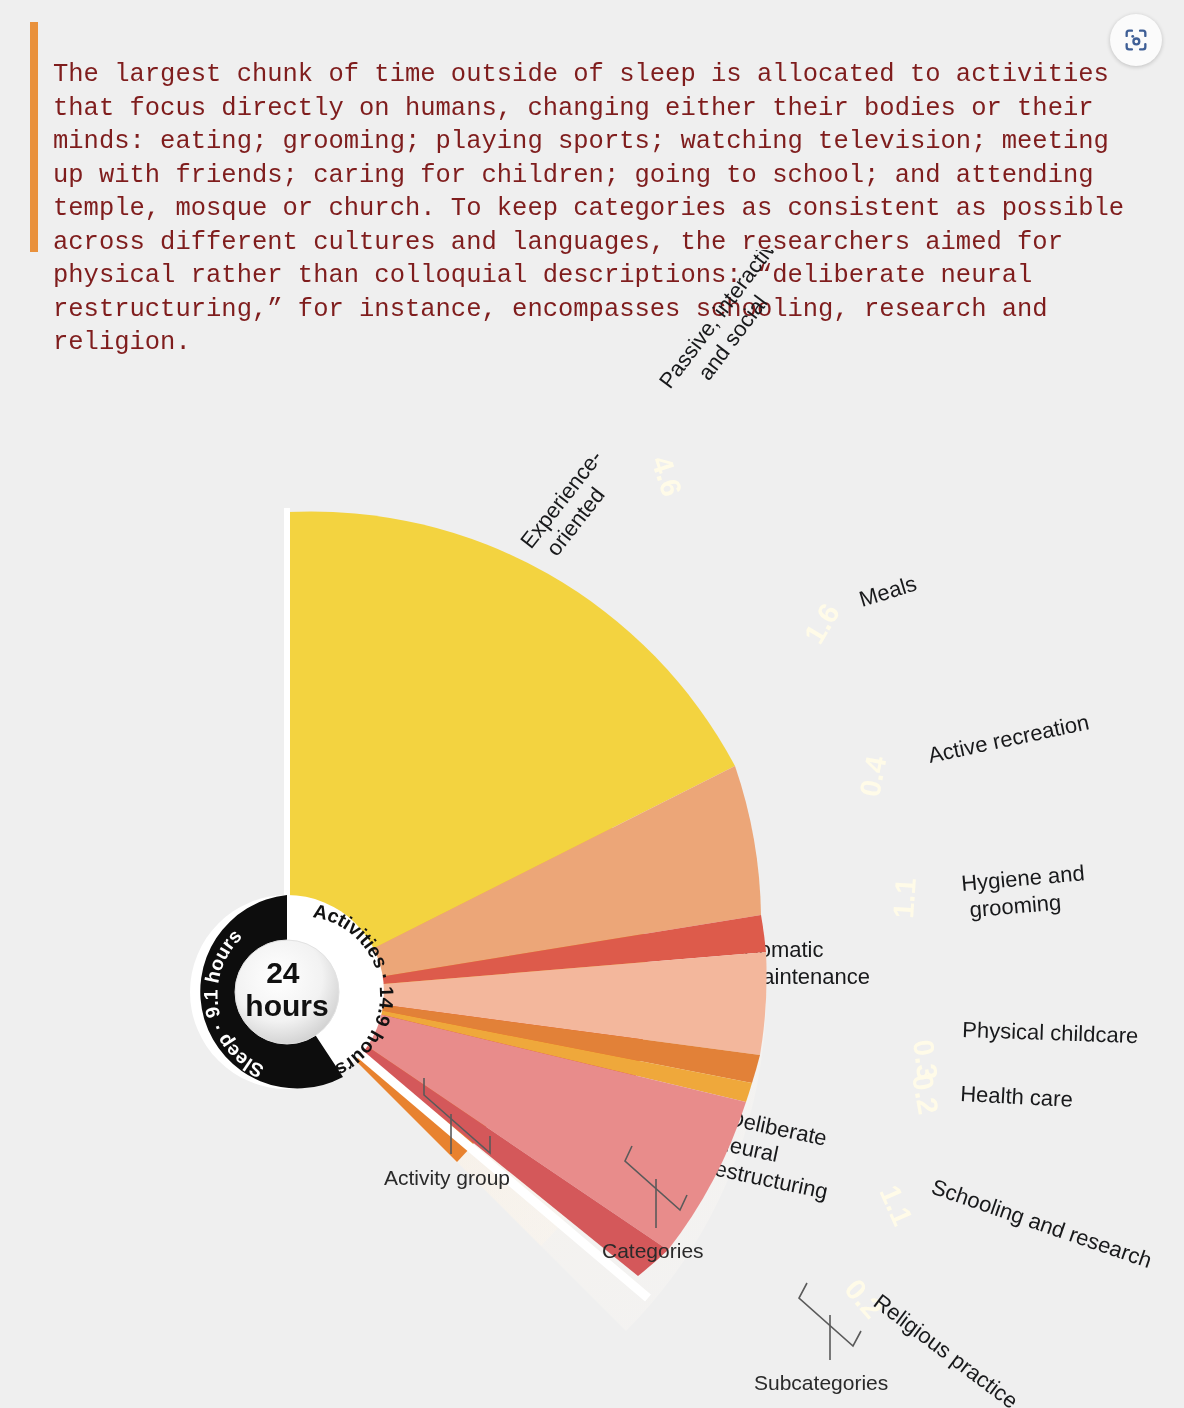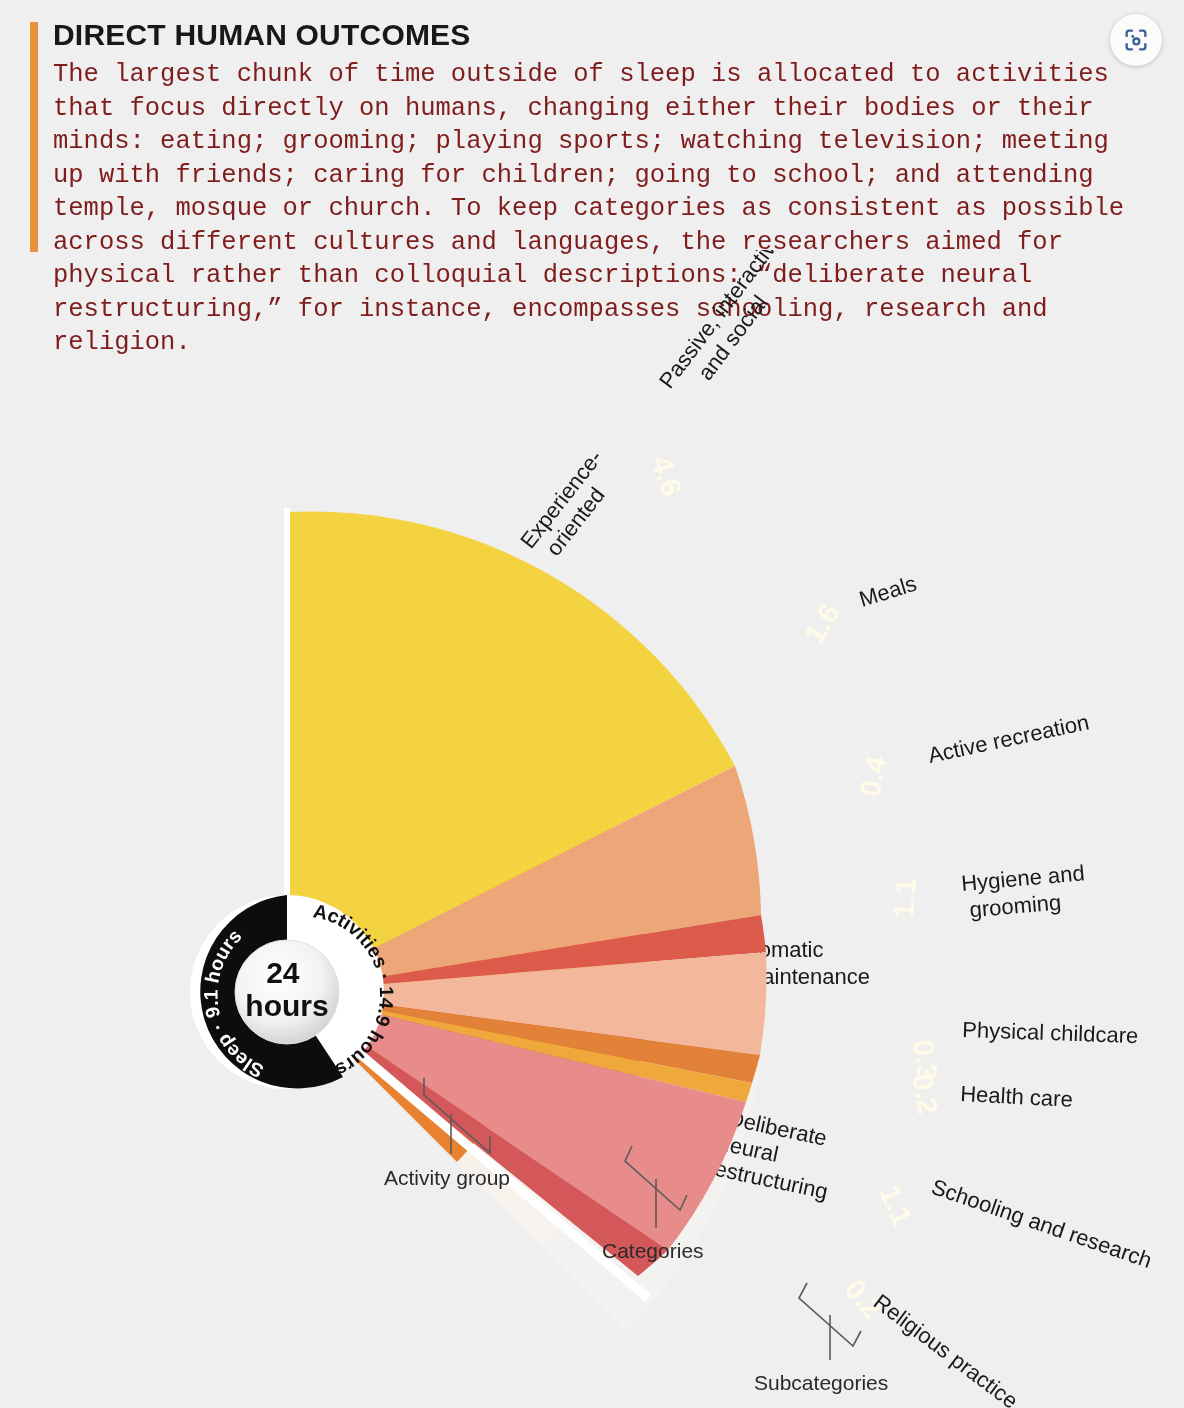--- a/index.html
+++ b/index.html
@@ -47,21 +47,20 @@
   .hub-txt{font-family:"Liberation Sans", sans-serif;font-weight:bold;}
   .ctr-txt{font-family:"Liberation Sans", sans-serif;font-weight:bold;fill:#111;font-size:30px;}
 </style>
 </head>
 <body>
 
 <div id="page">
 
   <div class="header">
     <div class="accent-bar"></div>
-    <div class="hdr-title">DIRECT HUMAN OUTCOMES</div>
     <div class="hdr-body">The largest chunk of time outside of sleep is allocated to activities that focus directly on humans, changing either their bodies or their minds: eating; grooming; playing sports; watching television; meeting up with friends; caring for children; going to school; and attending temple, mosque or church. To keep categories as consistent as possible across different cultures and languages, the researchers aimed for physical rather than colloquial descriptions: “deliberate neural restructuring,” for instance, encompasses schooling, research and religion.</div>
 
     <div class="lens-btn">
       <svg width="28" height="28" viewBox="0 0 24 24">
         <g fill="none" stroke="#3f5f96" stroke-width="2" stroke-linecap="round" stroke-linejoin="round">
           <path d="M4 8.5V6a2 2 0 0 1 2-2h2.5"></path>
           <path d="M15.5 4H18a2 2 0 0 1 2 2v2.5"></path>
           <path d="M20 15.5V18a2 2 0 0 1-2 2h-2.5"></path>
           <path d="M8.5 20H6a2 2 0 0 1-2-2v-2.5"></path>
         </g>

